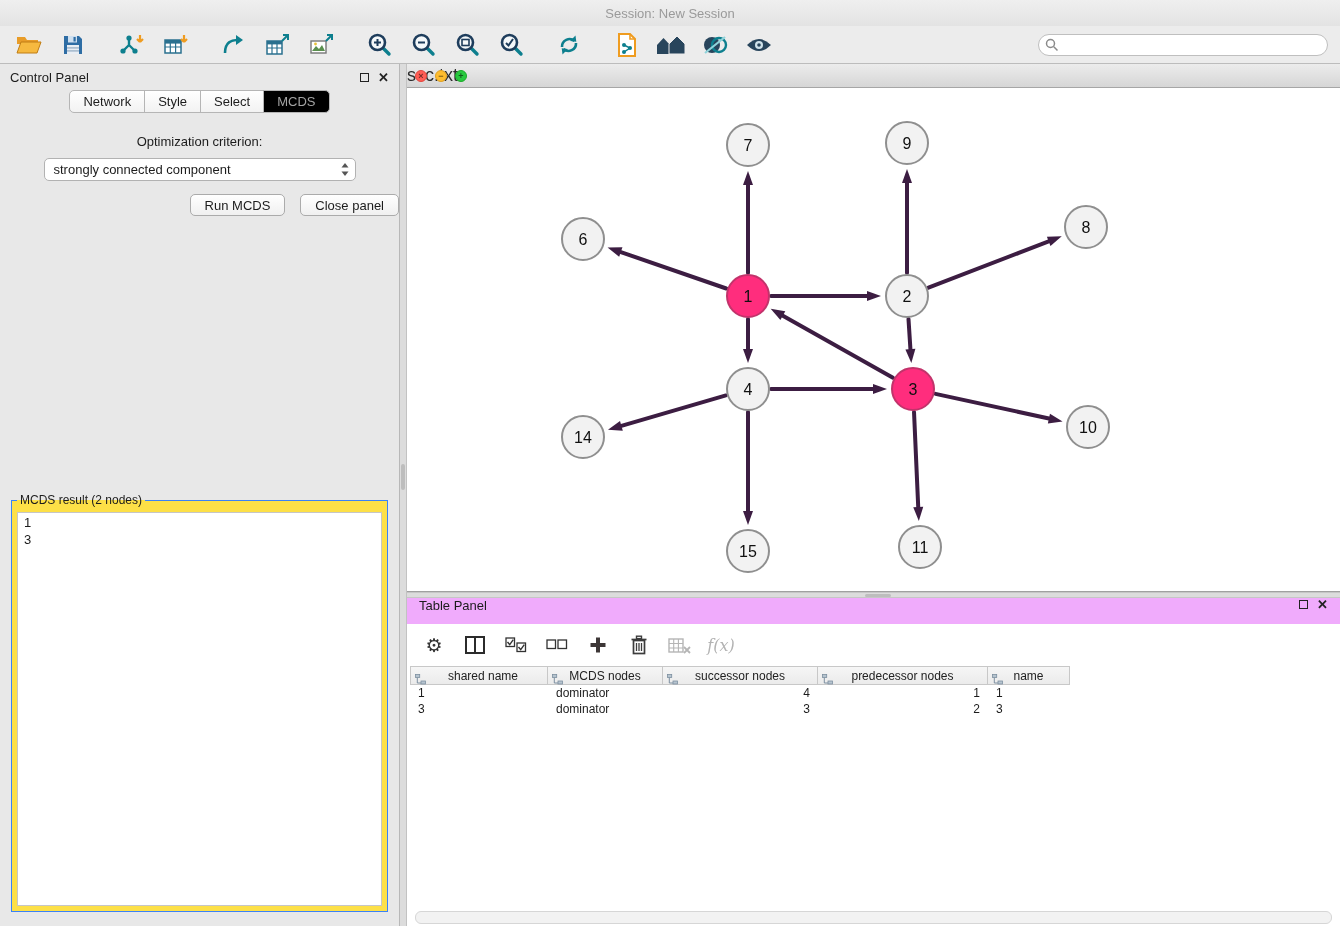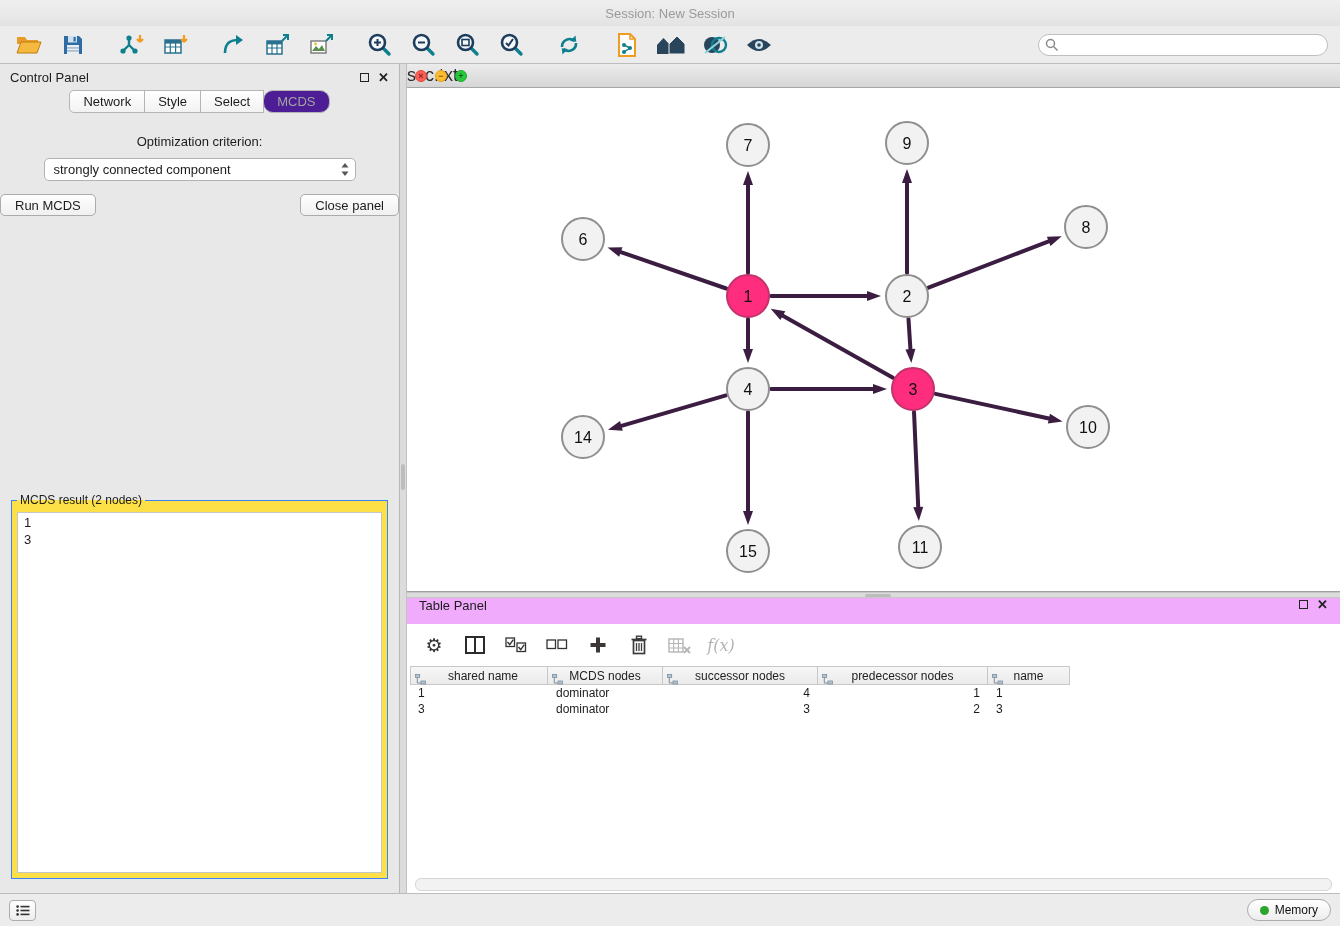--- a/index.html
+++ b/index.html
@@ -27,26 +27,26 @@
   .cp-header { height:26px; display:flex; align-items:center; padding:0 10px; flex:none; }
   .panel-title { font-size:13px; color:#1c1c1c; }
   .panel-header-icons { margin-left:auto; display:flex; align-items:center; gap:9px; }
   .float-ic { width:9px; height:9px; border:1.5px solid #222; display:inline-block; }
   .close-ic { font-size:13px; font-weight:bold; color:#222; line-height:1; }
   .cp-tabs { height:30px; display:flex; justify-content:center; align-items:flex-start; flex:none; }
   .seg { display:flex; }
   .seg-tab { padding:3px 13px; font-size:13px; background:linear-gradient(#ffffff,#f2f2f2); border:1px solid #b5b5b5; margin-left:-1px; color:#1c1c1c; white-space:nowrap; }
   .seg-tab:first-child { border-radius:5px 0 0 5px; margin-left:0; }
   .seg-tab:last-child { border-radius:0 5px 5px 0; }
-  .seg-tab.active { background:#4c1d95; color:#a3a3a3;border-radius:10px; }
+  .seg-tab.active { background:#000000; color:#a3a3a3; }
   .cp-body { flex:1; position:relative; }
   .opt-label { text-align:center; font-size:13px; margin-top:14px; }
   .dropdown { margin:9px auto 0; width:312px; height:23px; background:#fff; border:1px solid #b2b2b2; border-radius:5px; display:flex; align-items:center; padding:0 5px 0 9px; font-size:13px; }
   .dd-arrows { margin-left:auto; display:flex; }
-  .btn-row { display:flex; justify-content:space-between; gap:15px; margin-top:13px; }
+  .btn-row { display:flex; justify-content:flex-end; gap:15px; margin-top:13px; }
   .btn { height:22px; display:flex; align-items:center; padding:0 14px; border:1px solid #ababab; border-radius:5px; background:linear-gradient(#ffffff,#f0f0f0); font-size:13px; }
   fieldset.result-box { position:absolute; left:11px; right:11px; top:373px; bottom:14px; border:1px solid #3b82f6; padding:5px; background:#fde047; }
   fieldset.result-box legend { font-size:12px; padding:0 3px; color:#1c1c1c; }
   .result-list { background:#fff; border:1px solid #c6c6c6; height:100%; font-size:13px; padding:1px 6px; overflow:hidden; }
   .result-item { line-height:17px; }
 
   
   .v-splitter { width:7px; flex:none; background:#dcdcdc; border-right:1px solid #c2c2c2; position:relative; }
   .v-splitter .grip { position:absolute; top:400px; left:1px; width:4px; height:26px; background:#bdbdbd; border-radius:2px; }
   .h-splitter { height:6px; flex:none; background:#dcdcdc; border-top:1px solid #c6c6c6; border-bottom:1px solid #c6c6c6; position:relative; }
@@ -531,29 +531,13 @@
                 <div class="td" style="width: 170px; text-align: right;">2</div>
                 <div class="td" style="width: 82px; text-align: left;">3</div>
               </div>
             </div>
         </div>
         <div class="tp-hscroll"></div>
       </div>
     </div>
   </div>
 
-  <div class="statusbar">
-    <div class="sb-btn">
-      <svg width="14" height="11" viewBox="0 0 14 11">
-        <circle cx="1.6" cy="1.6" r="1.3" fill="#333"></circle>
-          <rect x="4.5" y="0.8" width="9" height="1.6" fill="#333"></rect>
-        <circle cx="1.6" cy="5.5" r="1.3" fill="#333"></circle>
-          <rect x="4.5" y="4.7" width="9" height="1.6" fill="#333"></rect>
-        <circle cx="1.6" cy="9.4" r="1.3" fill="#333"></circle>
-          <rect x="4.5" y="8.6" width="9" height="1.6" fill="#333"></rect>
-      </svg>
-    </div>
-    <div class="memory-btn">
-      <span class="mem-dot"></span>
-      <span>Memory</span>
-    </div>
-  </div>
 </div>
 
 </body></html>

